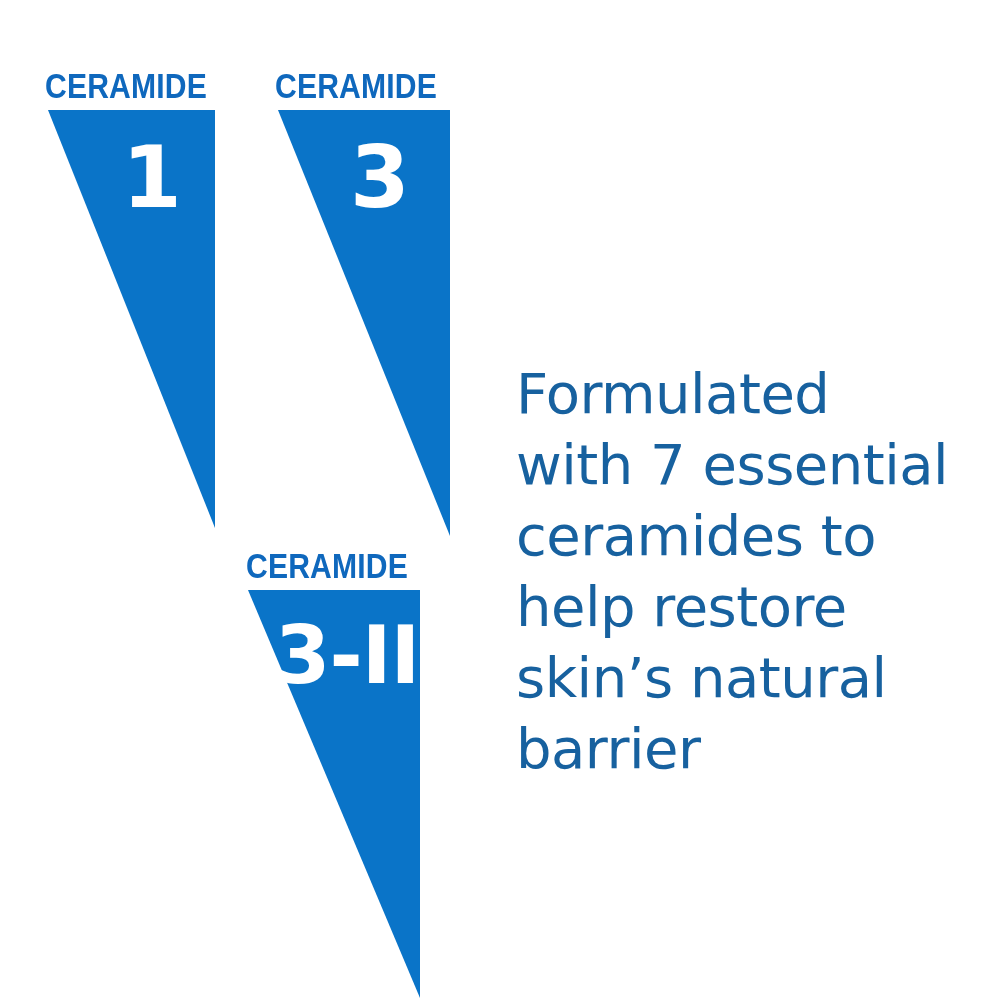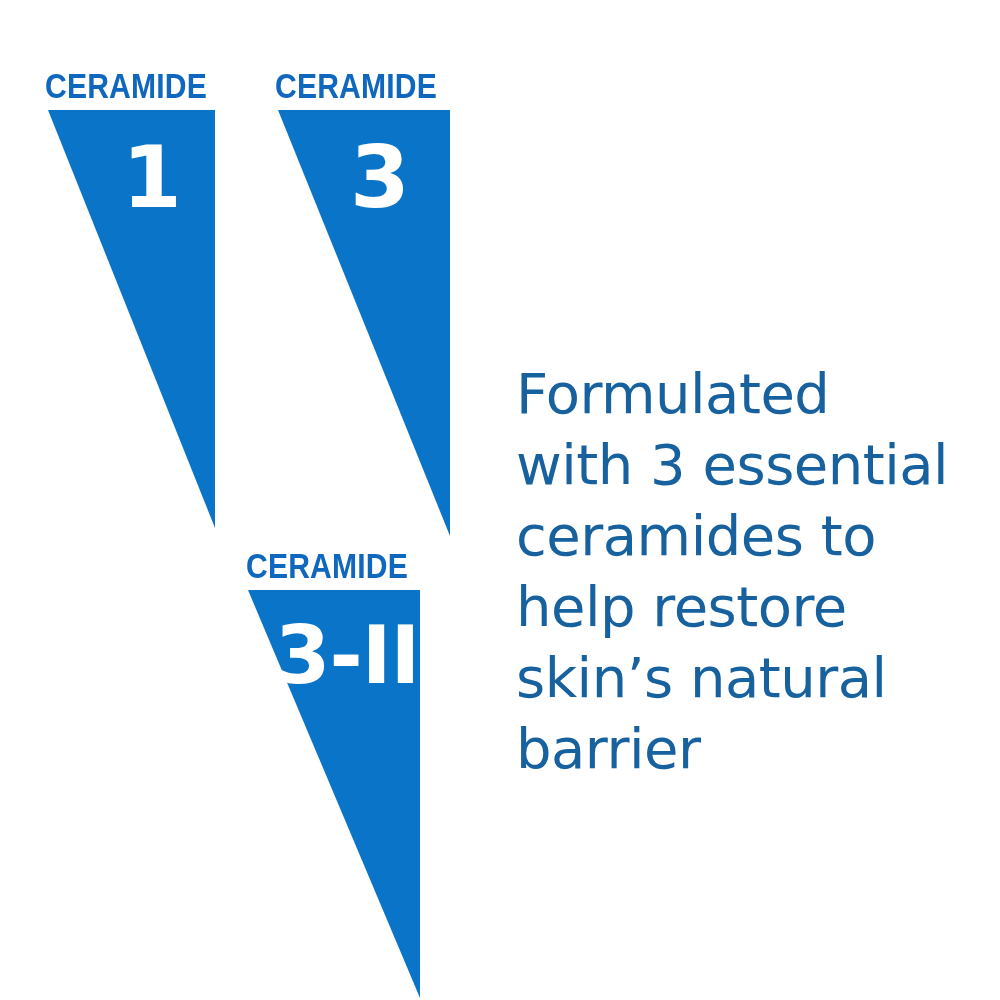--- a/index.html
+++ b/index.html
@@ -116,19 +116,19 @@
 
   <div class="ceramide-label" id="label-ceramide-3" style="color:#0f68bd;">CERAMIDE</div>
 
   <div class="wedge-number" id="number-3">3</div>
 
   <div class="ceramide-label" id="label-ceramide-6" style="color:#0f68bd;">CERAMIDE</div>
 
   <div class="wedge-number" id="number-6-ii">3-II</div>
 
   <div id="body-copy" style="color:#17619f;">Formulated
-with 3 essential
+with 7 essential
 ceramides to
 help restore
 skin’s natural
 barrier</div>
 
 </div>
 
 </body></html>

